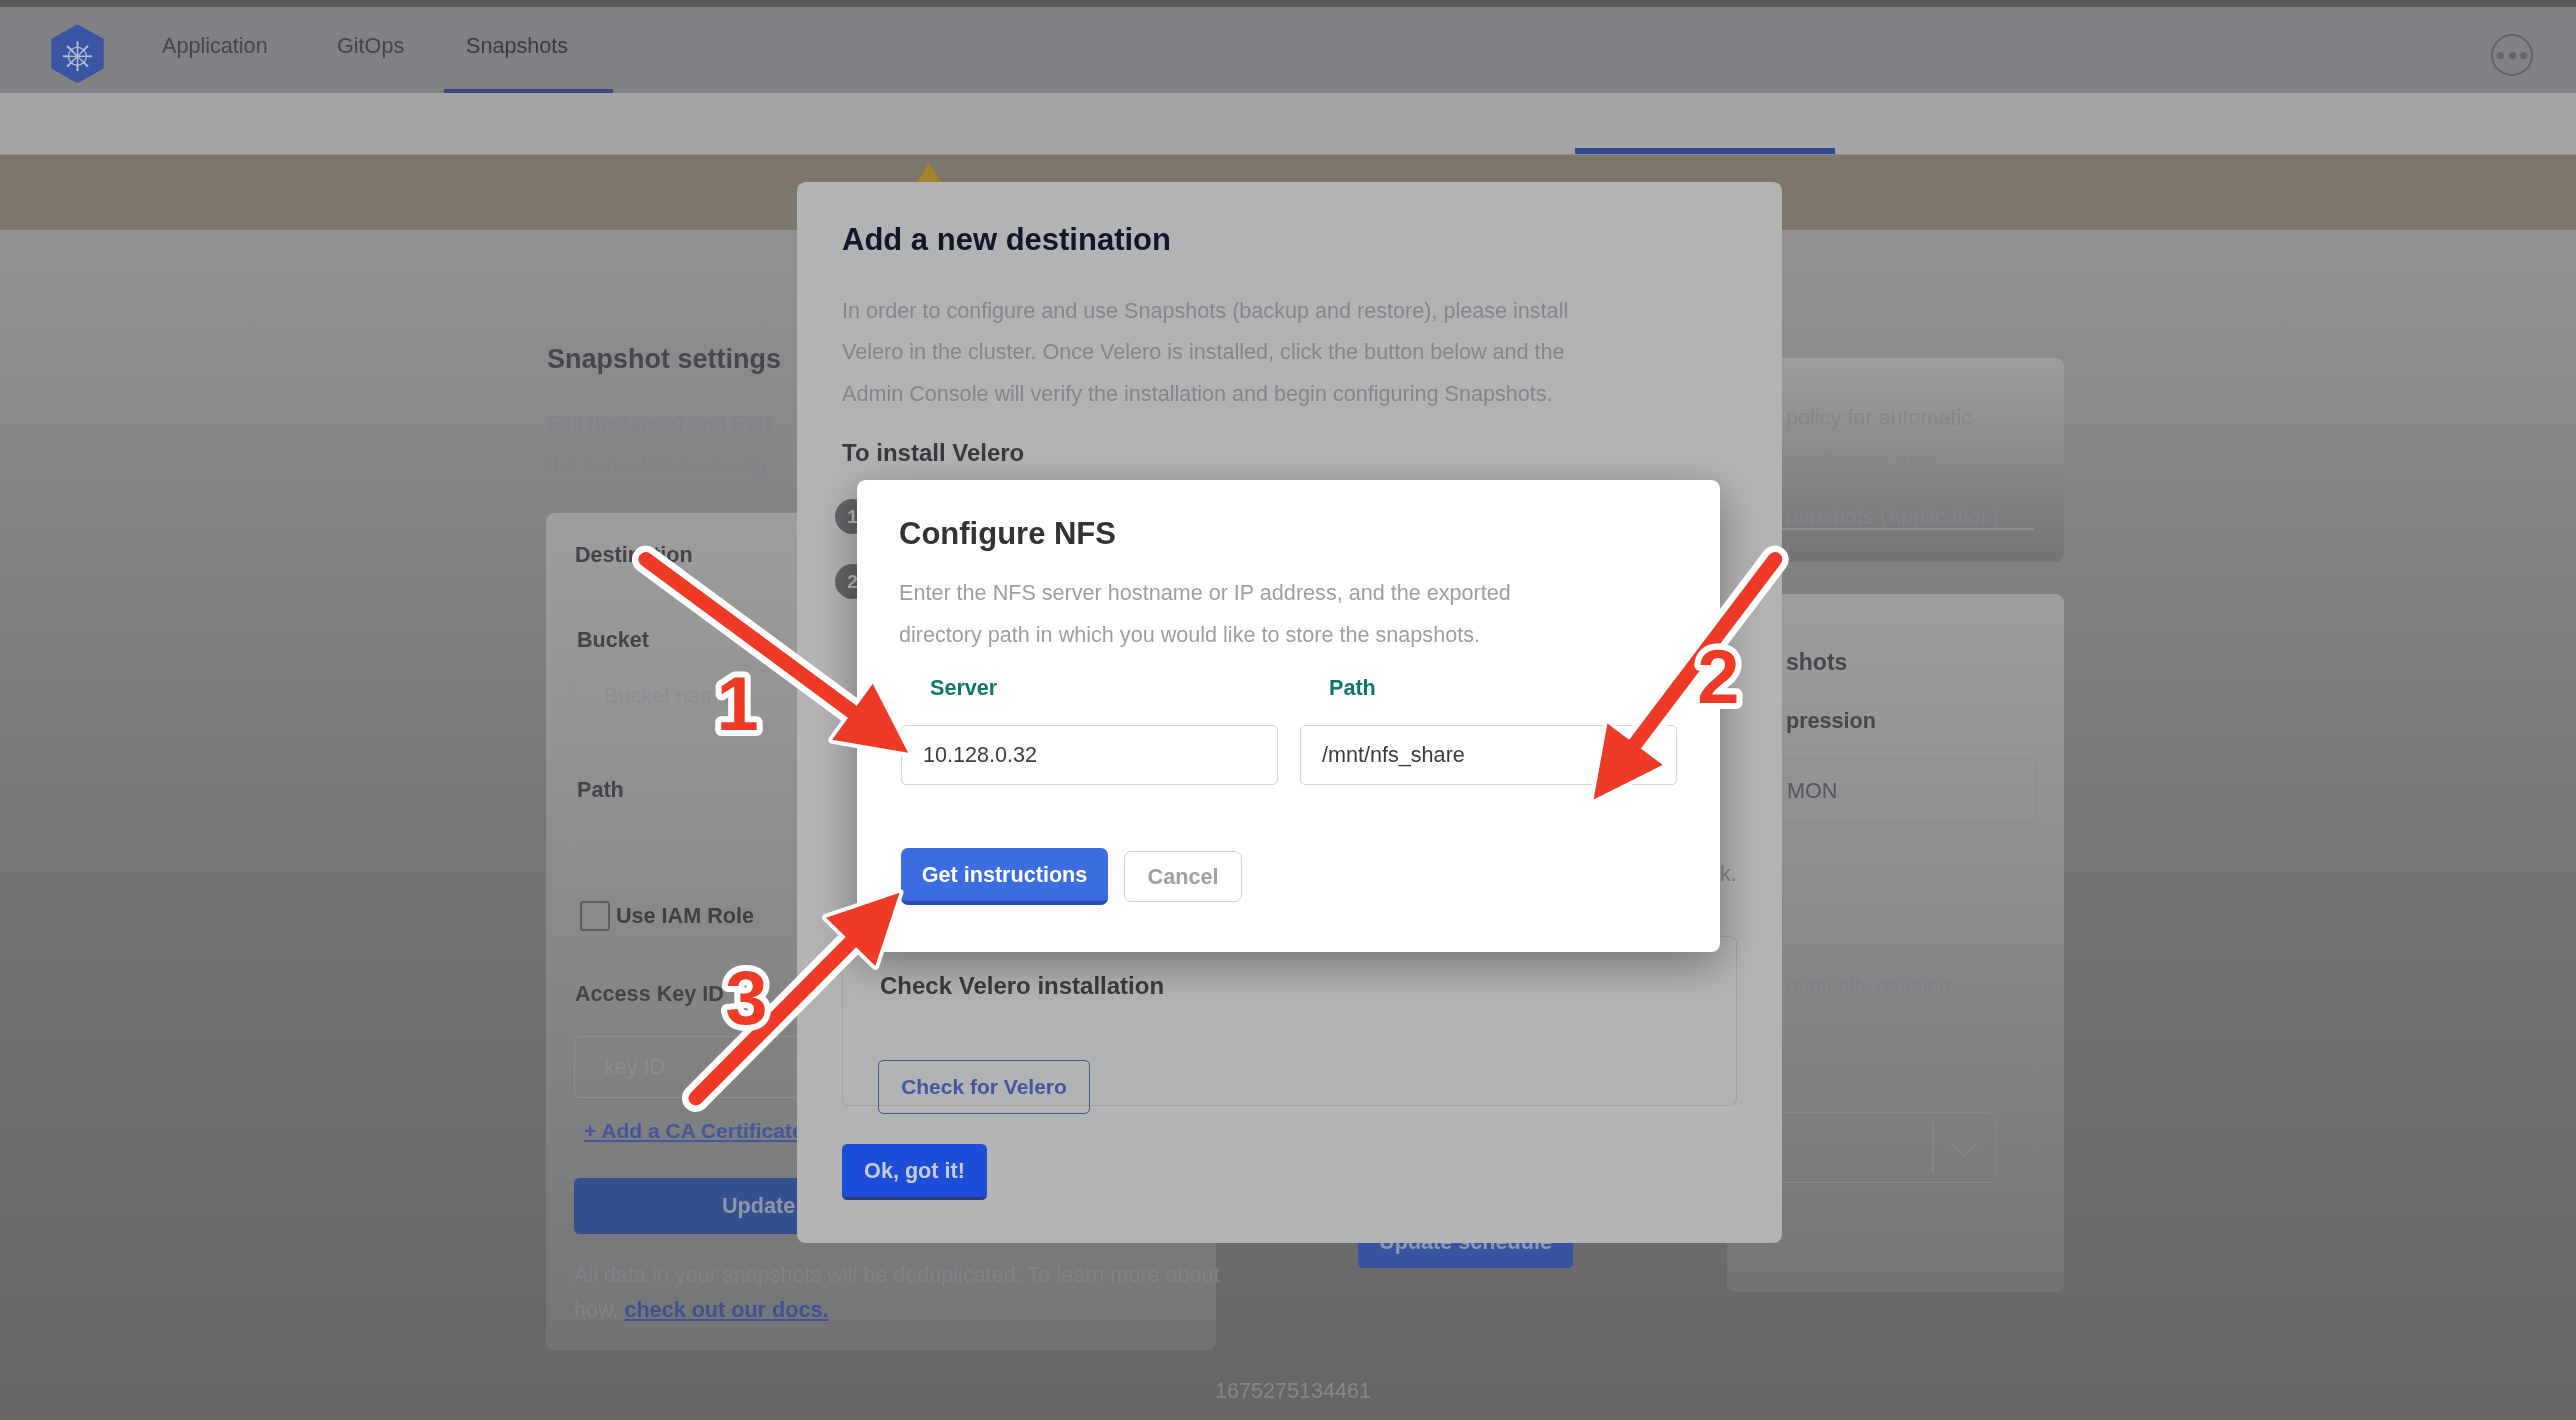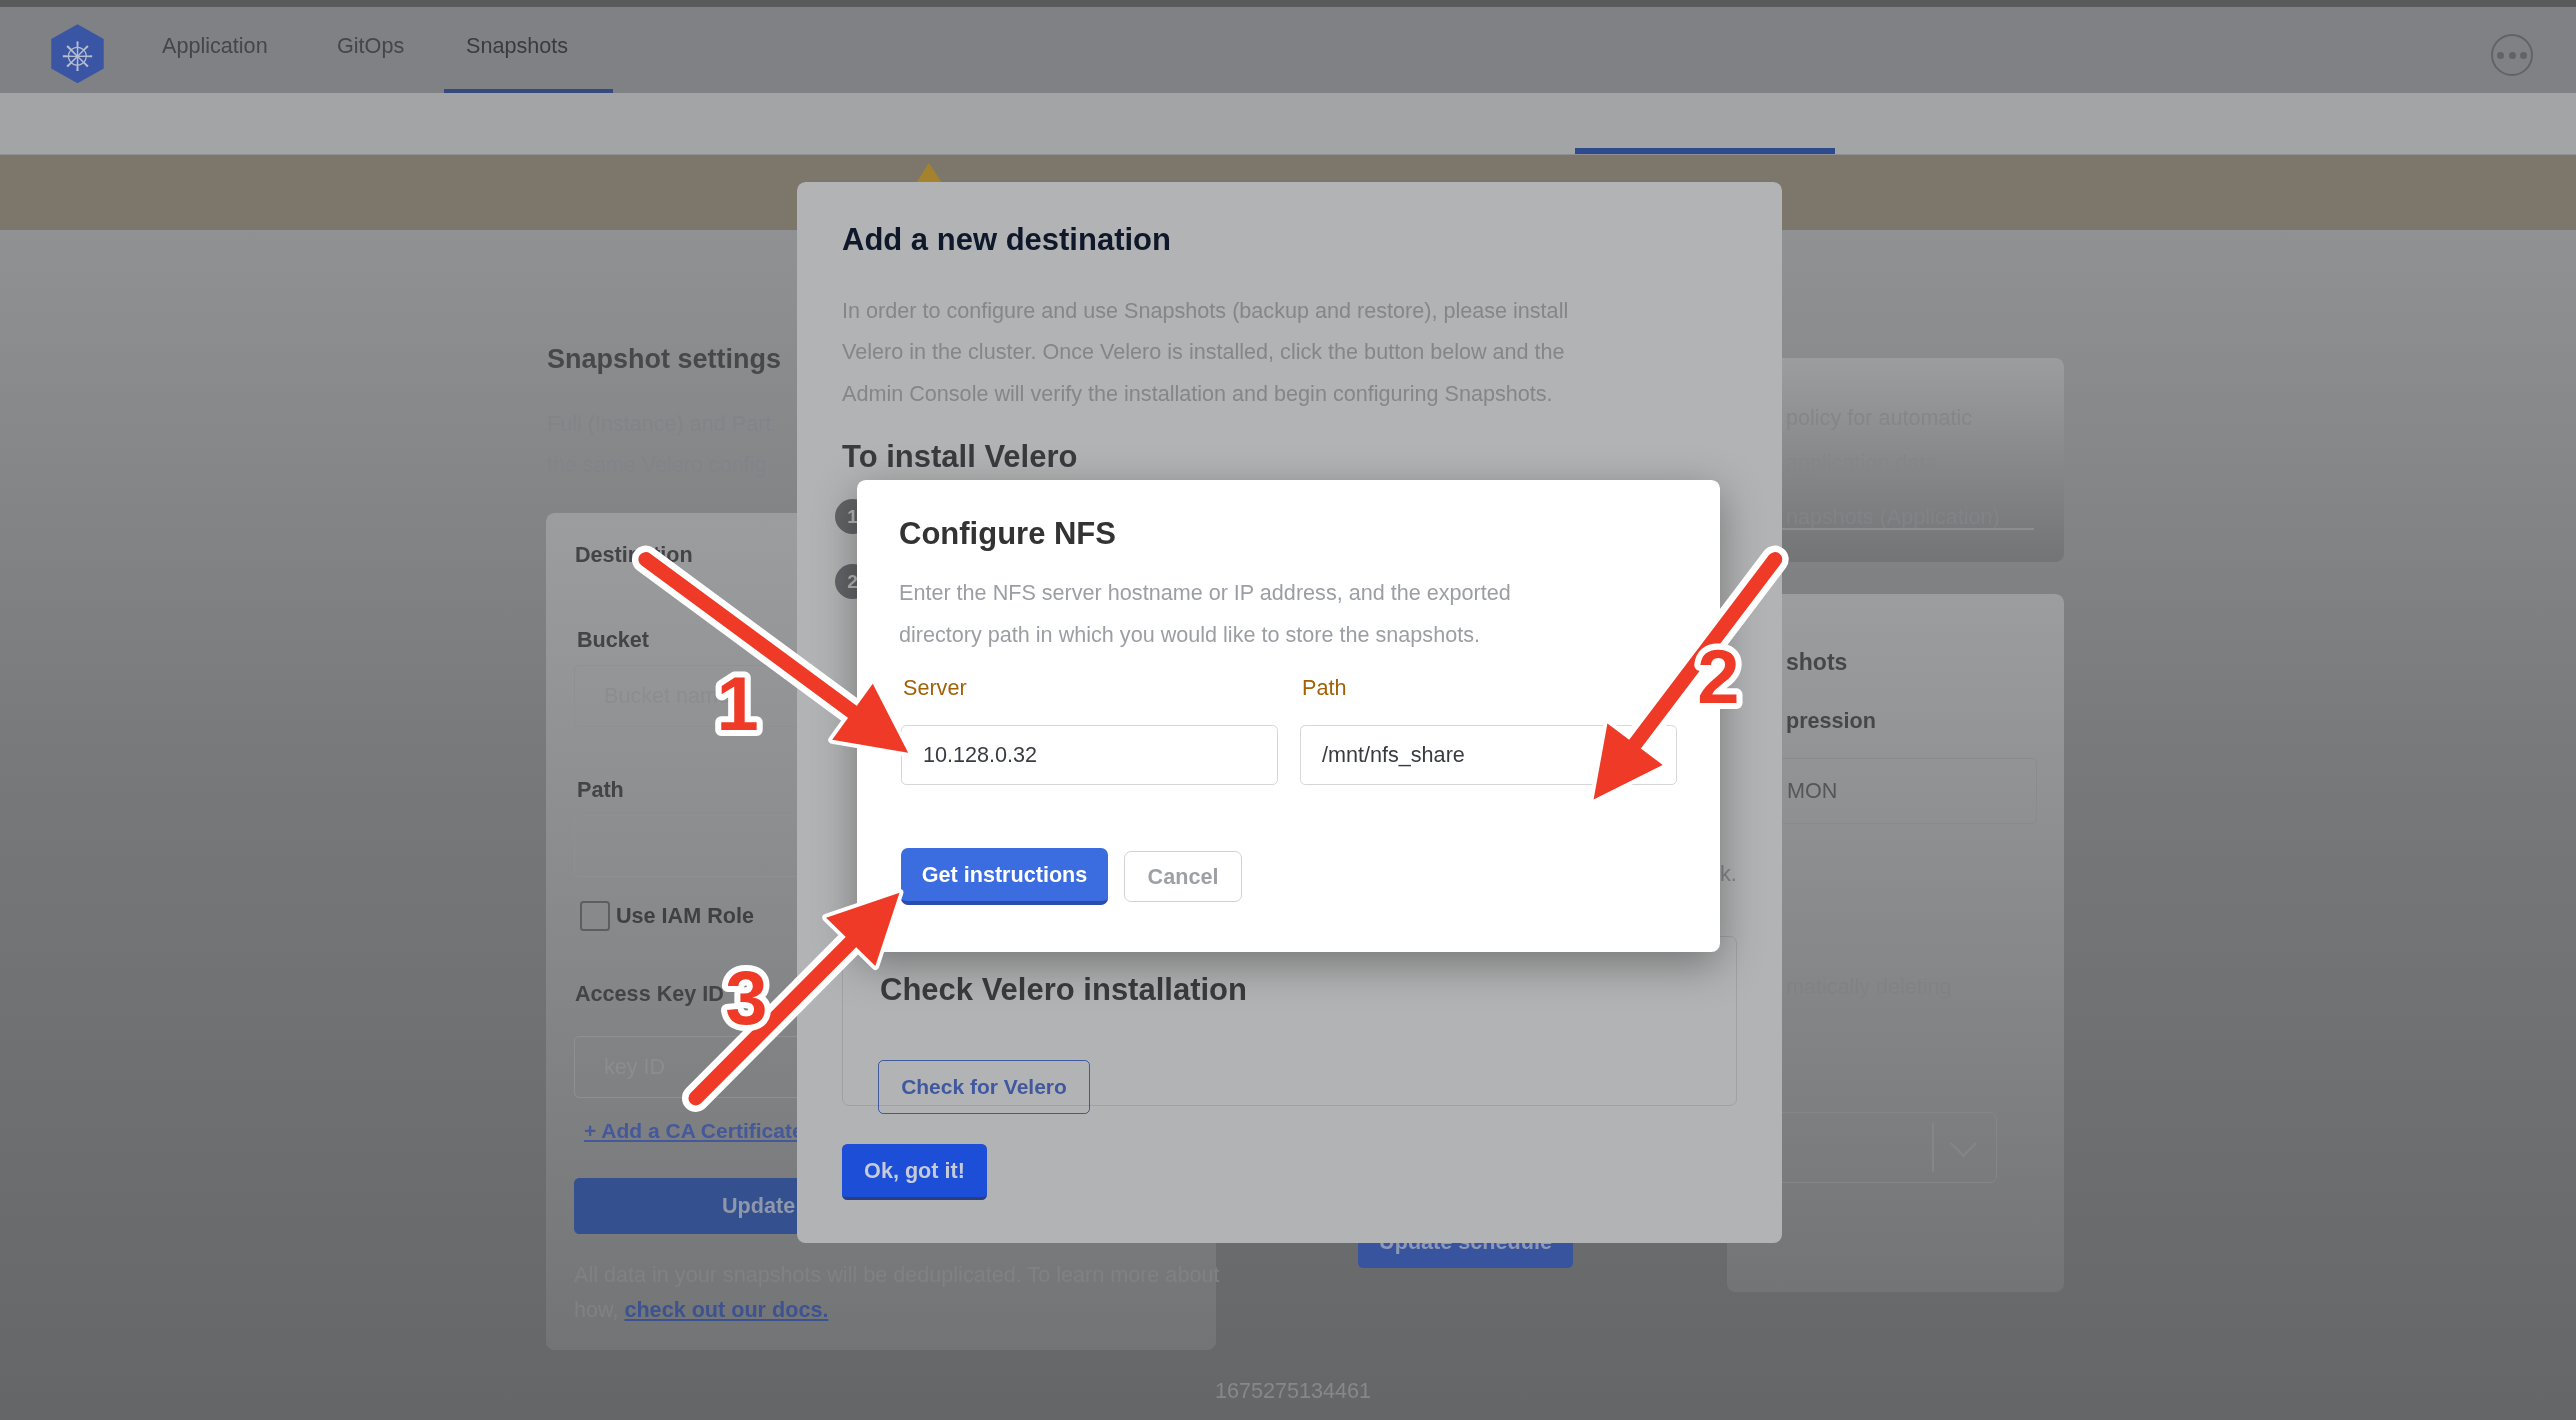--- a/index.html
+++ b/index.html
@@ -38,34 +38,34 @@
   .dim-ph{color:#8c8d90;font-size:21.6px;}
   .dim-link{color:#44589a;font-size:21px;font-weight:bold;text-decoration:underline;cursor:pointer;}
   .dim-btn{background:#35508f;border-radius:5.2px;color:#8f97ab;font-weight:bold;font-size:21.6px;
     display:flex;align-items:center;justify-content:center;cursor:pointer;}
   .checkbox{width:26px;height:26px;border:2.6px solid #5d5e61;border-radius:3.5px;background:transparent;cursor:pointer;}
   .rule{background:#8b8d8f;height:1.7px;}
   
   .modal1{left:797px;top:182px;width:985px;height:1061px;background:#b2b3b4;border-radius:8.6px;z-index:10;}
   .m1-title{font-size:31px;font-weight:bold;color:#0f172a;}
   .m1-body{font-size:21.6px;color:#85868a;}
-  .m1-h2{font-size:31px;font-weight:bold;color:#3a3b3e;}
+  .m1-h2{font-size:24px;font-weight:bold;color:#3a3b3e;}
   .step{width:35px;height:35px;border-radius:50%;background:#636467;color:#b5b6b8;font-weight:bold;
     font-size:19px;display:flex;align-items:center;justify-content:center;}
   .checkbox-section{border:1.7px solid #a0a1a3;border-radius:7px;}
   .btn-outline{border:1.7px solid #3f589f;border-radius:5.2px;color:#3f589f;font-weight:bold;font-size:21px;
     display:flex;align-items:center;justify-content:center;cursor:pointer;background:transparent;margin-top:39px;}
   .btn-ok{background:#1d4ed8;border-bottom:3.5px solid #2c3f7a;border-radius:5.2px;color:#c6cbd8;font-weight:bold;
     font-size:21.6px;display:flex;align-items:center;justify-content:center;cursor:pointer;}
   
   .modal2{left:857px;top:480px;width:863px;height:472px;background:#ffffff;border-radius:8.6px;z-index:20;
     box-shadow:0 12px 43px rgba(0,0,0,.35);}
   .m2-title{font-size:31px;font-weight:bold;color:#333333;}
   .m2-desc{font-size:21.6px;color:#9b9ea3;}
-  .m2-lbl{font-size:21.6px;font-weight:normal;color:#a16207;}
+  .m2-lbl{font-size:21.6px;font-weight:bold;color:#0f766e;margin-left:27px;}
   .m2-input{border:1.7px solid #d4d6d8;border-radius:5.2px;background:#fff;color:#383c41;font-size:21.6px;
     padding:0 0 0 21px;font-family:"Liberation Sans",sans-serif;outline:none;box-sizing:border-box;}
   .btn-primary{background:#3b6ce0;border:none;border-bottom:4.3px solid #2a4cae;border-radius:7px;color:#ffffff;
     font-weight:bold;font-size:21.6px;display:flex;align-items:center;justify-content:center;cursor:pointer;}
   .btn-cancel{background:#ffffff;border:1.7px solid #d0d2d4;border-radius:7px;color:#9da0a4;font-weight:bold;
     font-size:21.6px;display:flex;align-items:center;justify-content:center;cursor:pointer;}
   
   .sel{border:1.7px solid #85868a;border-radius:7px;}
   .sel .divider{position:absolute;right:62px;top:10.4px;bottom:10.4px;width:1.7px;background:#85868a;}
   .chev{position:absolute;right:22.4px;top:21px;width:17.3px;height:17.3px;border-left:2.6px solid #85868a;

